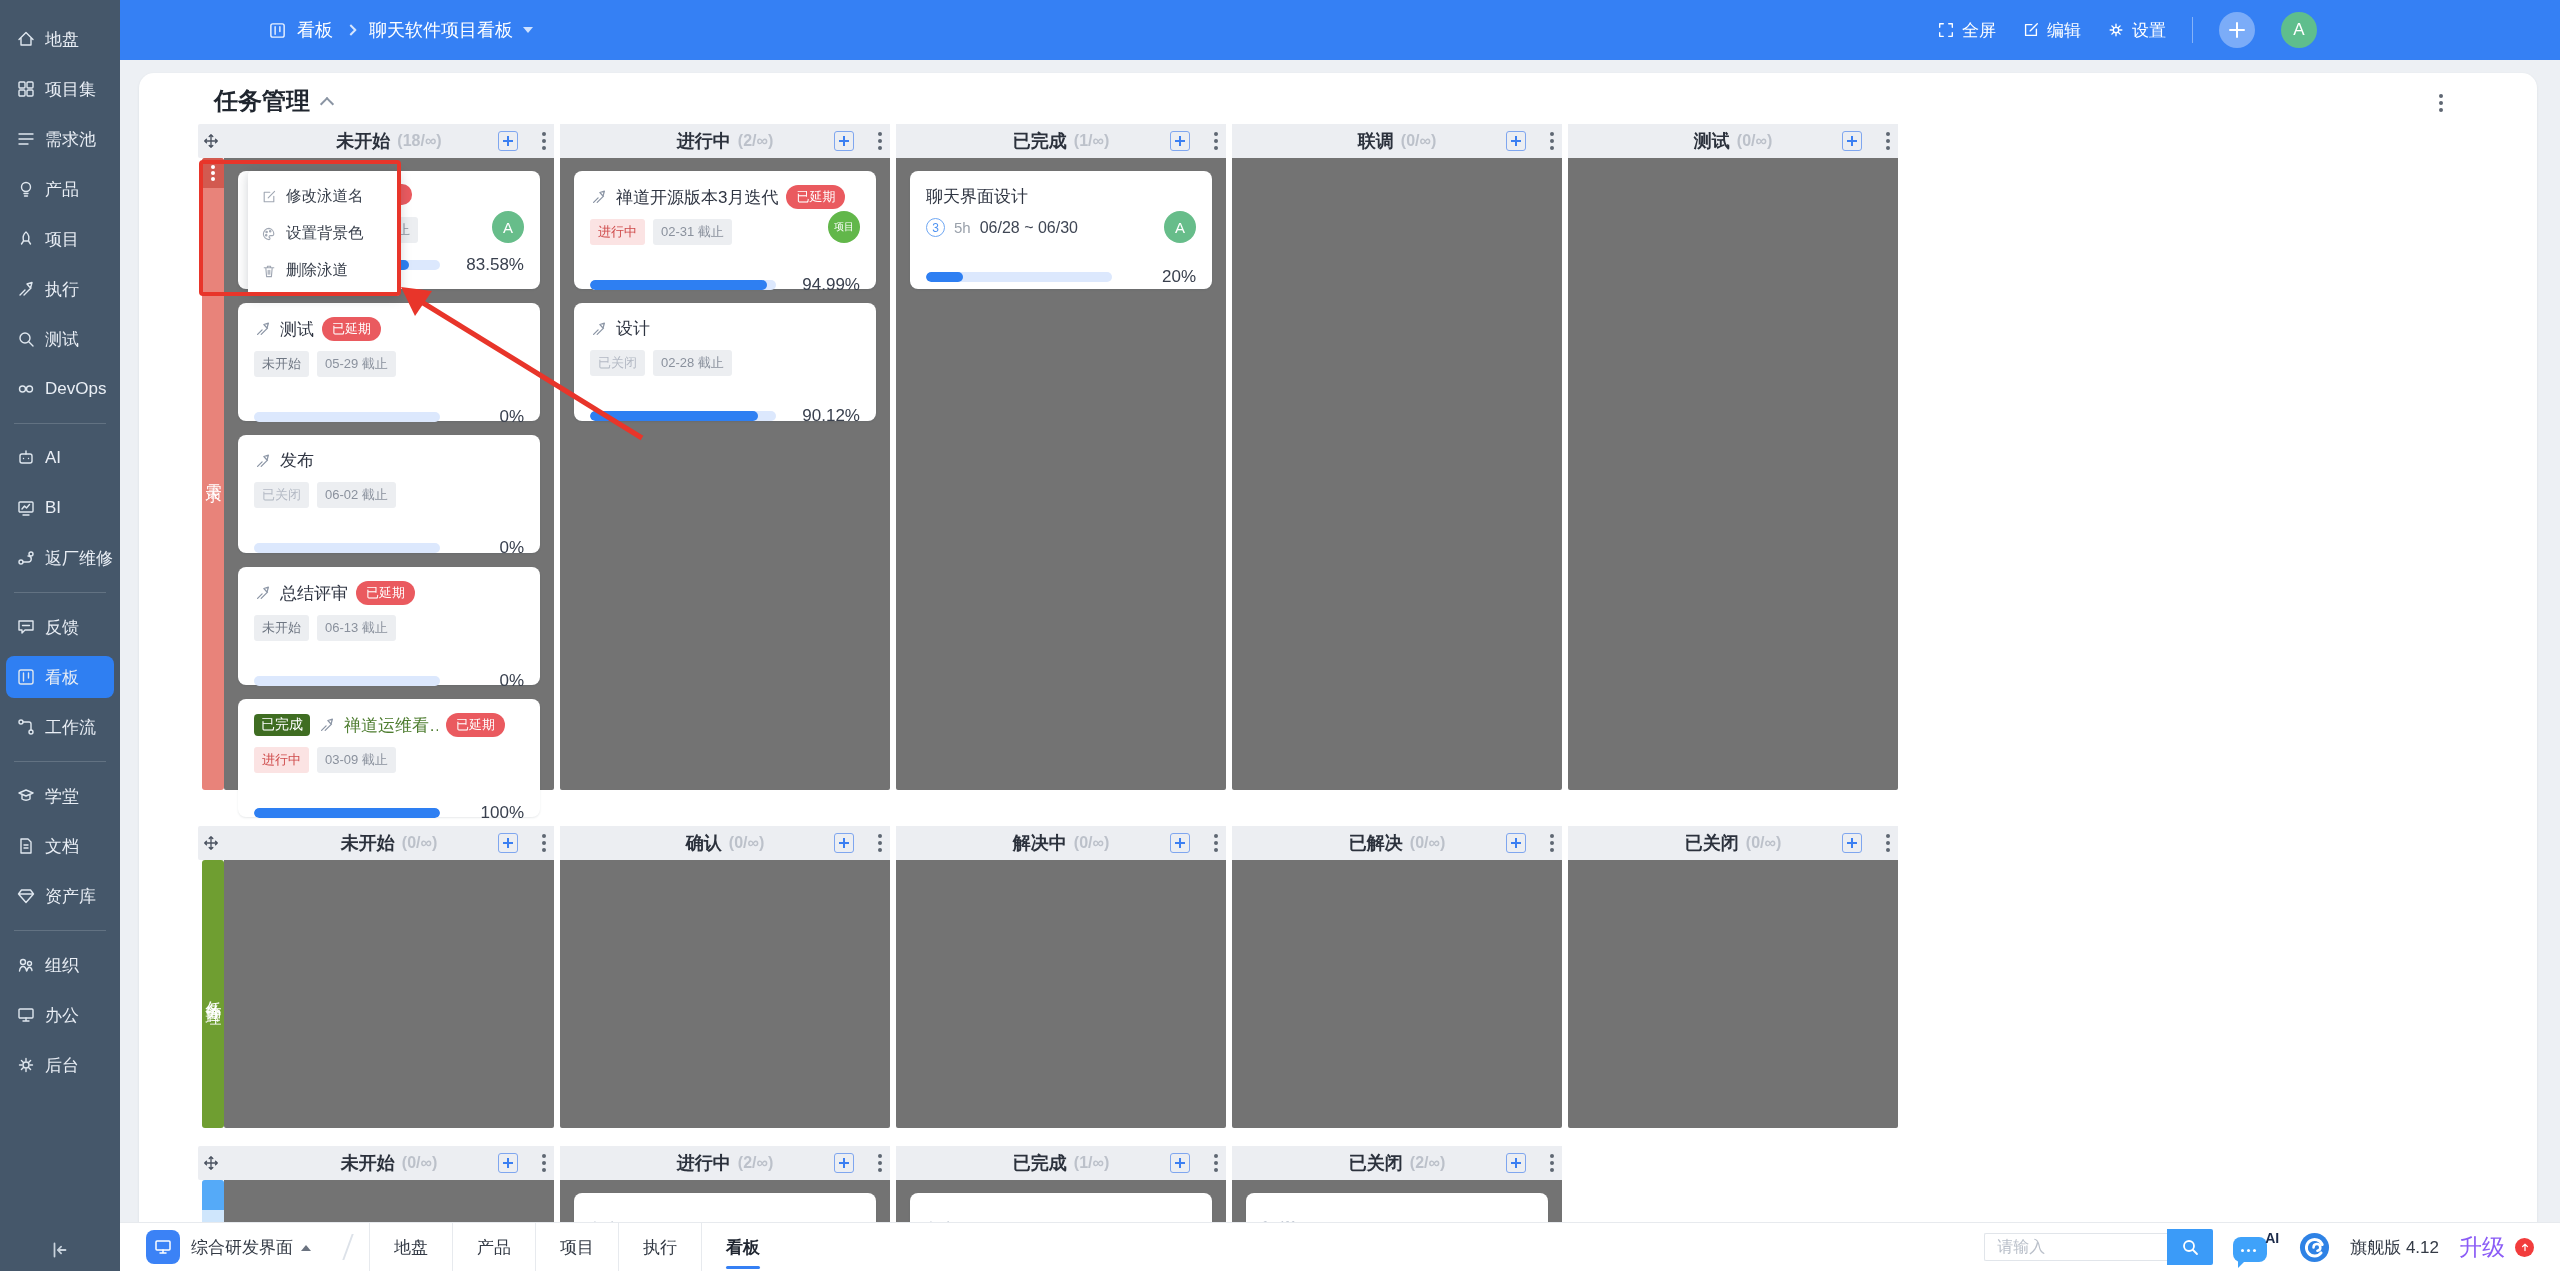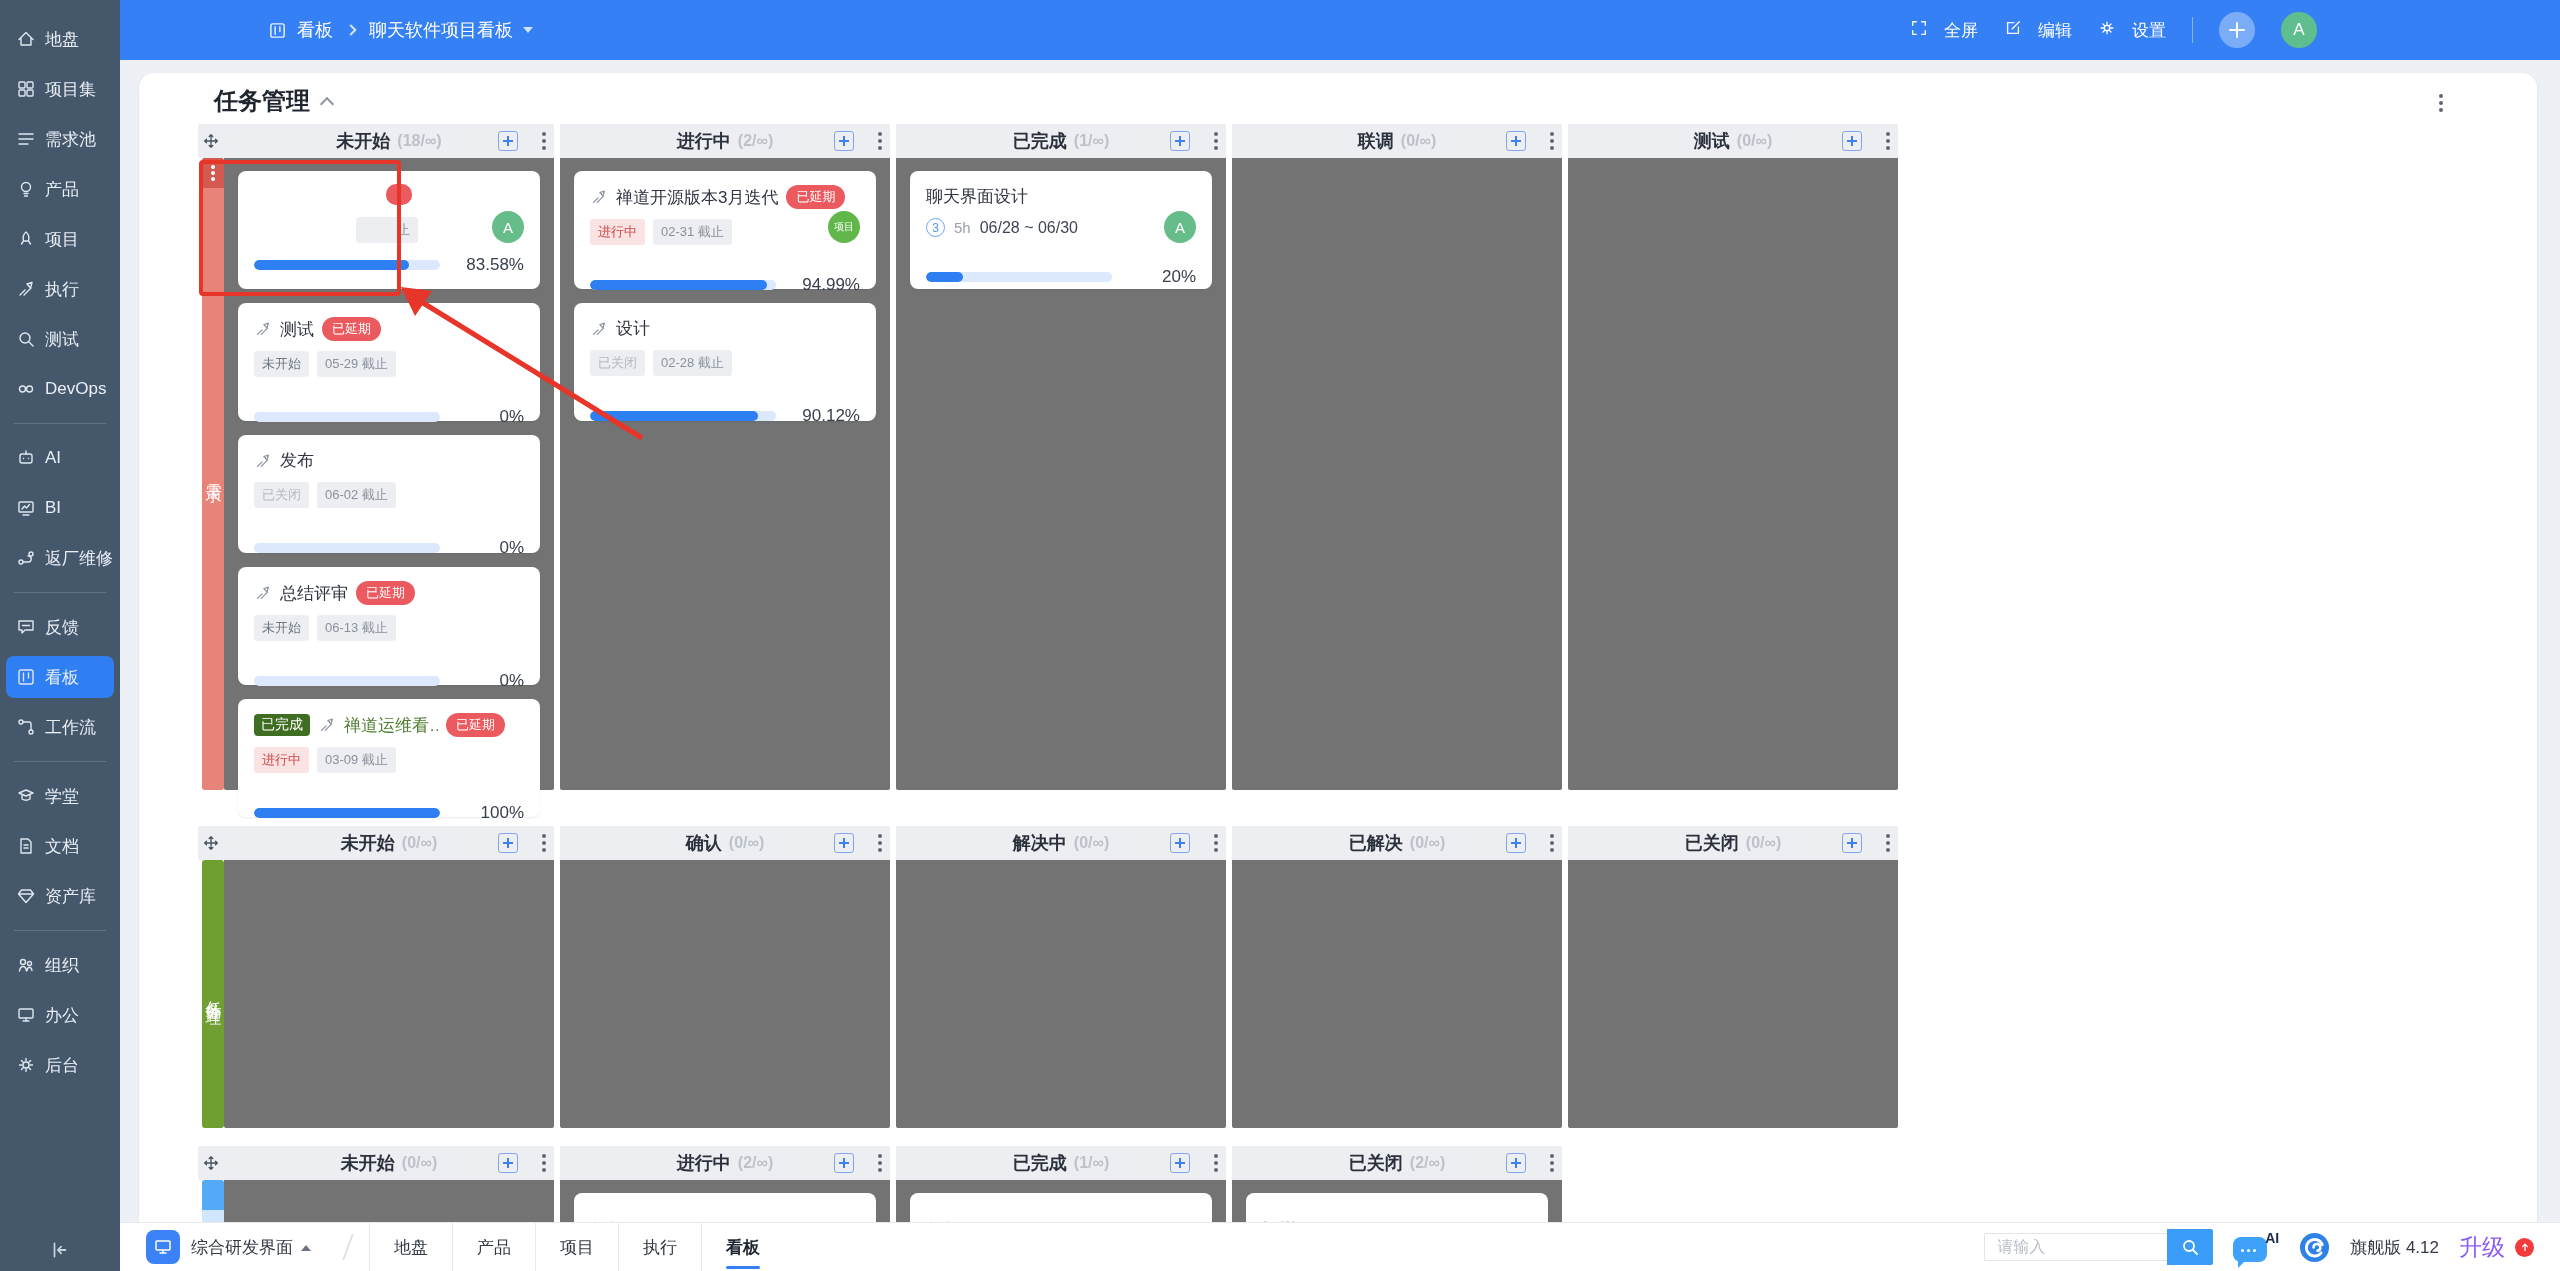--- a/index.html
+++ b/index.html
@@ -16,21 +16,21 @@
 .side-div{height:1px;background:rgba(255,255,255,.16);margin:9px 14px}
 .collapse{position:absolute;bottom:10px;left:0;right:0;display:flex;justify-content:center}
 .collapse svg{stroke:#c8d2dc;fill:none;stroke-width:1.6;stroke-linecap:round;stroke-linejoin:round}
 
 .topbar{position:absolute;left:120px;right:0;top:0;height:60px;background:#3580f4;display:flex;align-items:center;color:#fff;z-index:20}
 .crumb{display:flex;align-items:center;gap:10px;margin-left:148px;font-size:18px}
 .crumb .ic svg{stroke:#eaf2ff;fill:none;stroke-width:1.5;stroke-linecap:round}
 .chev-r{width:8px;height:8px;border-top:2px solid rgba(255,255,255,.8);border-right:2px solid rgba(255,255,255,.8);transform:rotate(45deg);margin:0 4px}
 .tri-down{width:0;height:0;border:5px solid transparent;border-top:6px solid #cfe2ff;margin-top:5px}
 .tactions{margin-left:auto;margin-right:243px;display:flex;align-items:center;gap:26px;font-size:17px}
-.tact{display:flex;gap:16px;cursor:pointer}
+.tact{display:flex;align-items:center;gap:7px;cursor:pointer}
 .tact svg{stroke:#fff;fill:none;stroke-width:1.5;stroke-linecap:round;stroke-linejoin:round}
 .tdivider{width:1px;height:26px;background:rgba(255,255,255,.4)}
 .plusbtn{position:relative;width:36px;height:36px;border-radius:50%;background:rgba(255,255,255,.35);cursor:pointer}
 .plusbtn::before,.plusbtn::after{content:"";position:absolute;background:#fff;border-radius:1px}
 .plusbtn::before{left:10px;right:10px;top:17px;height:2px}
 .plusbtn::after{top:10px;bottom:10px;left:17px;width:2px}
 .tavatar{width:36px;height:36px;border-radius:50%;background:#5fbe8d;color:#fff;display:flex;align-items:center;justify-content:center;font-size:17px;cursor:pointer}
 
 .panel{position:absolute;left:139px;top:73px;right:23px;bottom:0;background:#fff;border-radius:15px;box-shadow:0 1px 3px rgba(31,45,61,.08);overflow:hidden}
 .rhead{position:absolute;left:75px;top:12px;display:flex;align-items:center;gap:12px}
@@ -682,20 +682,43 @@
           </div>
           <div class="colbody" style="height:140px">
             <div class="cut-card"><span class="cut-title">fadf1</span></div>
           </div>
         </div>
       </div>
 
     </div>
   </section>
 
+  <div class="ctx-menu">
+    <div class="mi">
+        <svg viewBox="0 0 20 20" width="16" height="16">
+          <path d="M11 4H4v12h12V9M9 11l8-8"></path>
+        </svg>
+        <span>修改泳道名</span>
+      </div>
+    <div class="mi">
+        <svg viewBox="0 0 20 20" width="16" height="16">
+          <path d="M10 3a7 7 0 1 0 0 14c1.5 0 1.6-1.9.6-2.5-1.1-.7-.6-2.5 1.4-2.5h2.4c1.1 0 1.6-1 1.6-2a7 7 0 0 0-6-7z"></path>
+          <circle cx="7" cy="7.5" r=".9"></circle>
+          <circle cx="11.5" cy="6.5" r=".9"></circle>
+          <circle cx="6.5" cy="11.5" r=".9"></circle>
+        </svg>
+        <span>设置背景色</span>
+      </div>
+    <div class="mi">
+        <svg viewBox="0 0 20 20" width="16" height="16">
+          <path d="M4 6h12M8 6V4h4v2M6 6l1 11h6l1-11M9 9v5M11 9v5"></path>
+        </svg>
+        <span>删除泳道</span>
+      </div>
+  </div>
 
   <div class="ann-rect"></div>
   <svg class="ann-arrow" width="2560" height="1271" viewBox="0 0 2560 1271">
     <line x1="420" y1="301" x2="642" y2="438" stroke="#e8352a" stroke-width="5"></line>
     <polygon points="401,287 432,291 415,316" fill="#e8352a"></polygon>
   </svg>
 
   <footer class="bbar">
     <span class="appicon">
         <svg viewBox="0 0 20 20" width="20" height="20">

